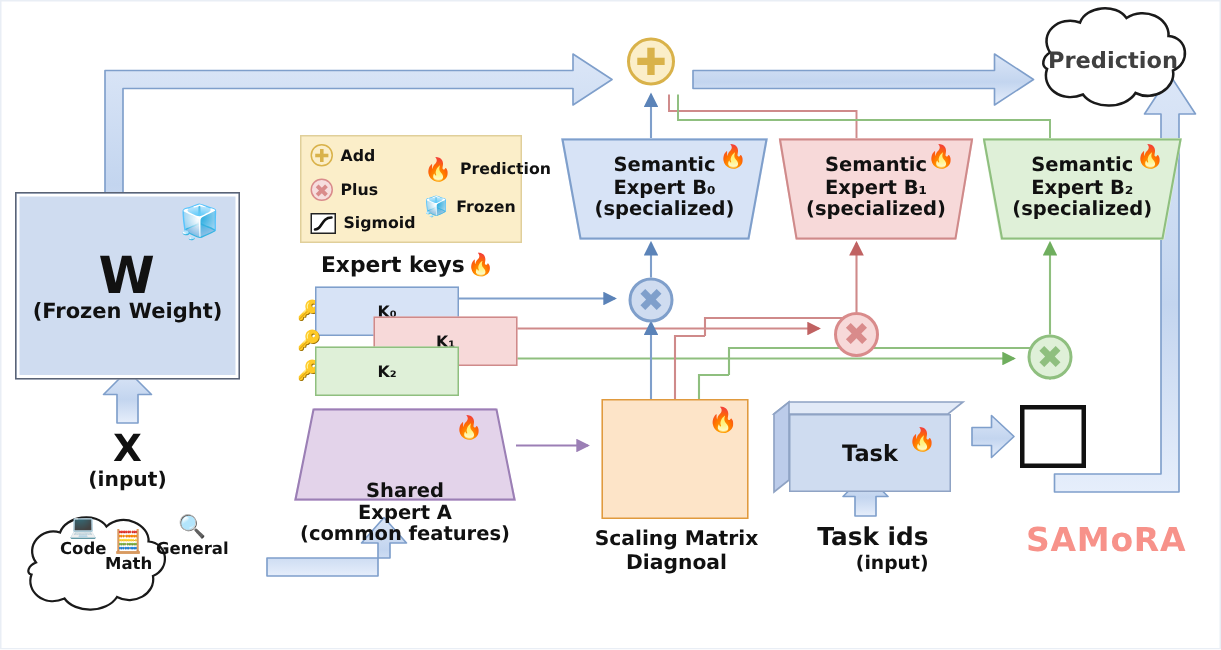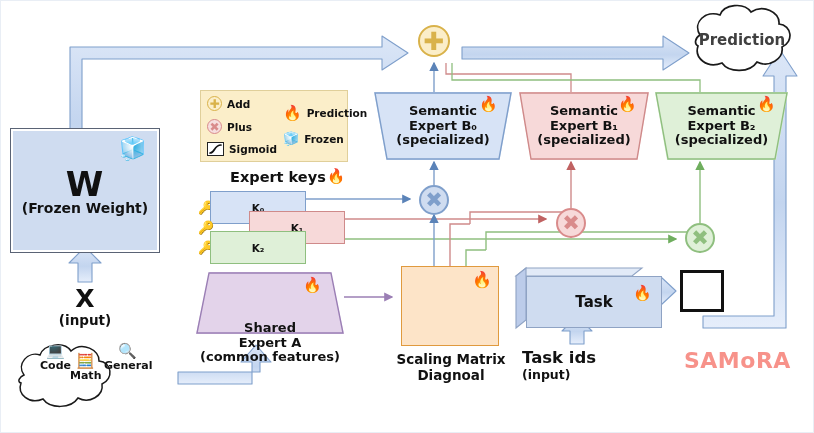--- a/index.html
+++ b/index.html
@@ -48,21 +48,21 @@
   .circ-add { background:#fbeec9; border:1.6px solid #d9b24a; color:#d9b24a; }
   .circ-mul { background:#f6dede; border:1.6px solid #d98b8b; color:#d98b8b; }
   .sigbox-sm {
     width:17px; height:14px; border:1.4px solid #222; background:#fff;
     display:flex; align-items:center; justify-content:center;
   }
   .glyph-fire { font-size:15px; }
   .glyph-ice { font-size:13px; }
 
   
-  #expkeys-label { left:214px; top:168px; font-size:14.5px; font-weight:700; color:#111; display:flex; align-items:center; gap:2px;margin-left:16px;}
+  #expkeys-label { left:214px; top:168px; font-size:14.5px; font-weight:700; color:#111; display:flex; align-items:center; gap:2px;}
   .keyrow { display:flex; align-items:center; }
   .keyicon { font-size:13px; width:11px; margin-right:1px; line-height:1; }
   .keybar {
     width:96px; height:33px; display:flex; align-items:center; justify-content:center;
     font-size:10.5px; font-weight:700; color:#111;
   }
   #key0 { left:198px; top:191px; }
   #key1 { left:198px; top:211px; }
   #key2 { left:198px; top:231px; }
   #key0 .keybar { background:#d7e3f6; border:1px solid #7f9fcb; }
@@ -105,27 +105,27 @@
     left:401px; top:266px; width:98px; height:80px;
     background:#fde4c8; border:1.6px solid #e09a3e;
   }
   #dsm .fire-badge { position:absolute; right:6px; top:3px; font-size:16px; }
   #dsm-cap { left:396px; top:352px; width:110px; text-align:center;
              font-size:13.5px; font-weight:700; color:#111; line-height:1.16; }
 
   
   #te-wrap { left:516px; top:268px; width:126px; height:60px; }
   #te-face {
-    position:absolute; left:10px; top:8px; width:136px; height:52px;
+    position:absolute; left:10px; top:8px; width:108px; height:52px;
     background:#cfdcf0; border:1.3px solid #8fa3c4;
     display:flex; align-items:center; justify-content:center;
     font-size:15px; font-weight:700; color:#111; line-height:1.1;
   }
   #te-fire { position:absolute; right:9px; top:8px; font-size:15px; }
-  #tid { left:522px; top:348px; width:115px; text-align:left; }
+  #tid { left:504px; top:348px; width:115px; text-align:right; }
   #tid .big { font-size:16.5px; font-weight:700; color:#111; }
   #tid .sm { font-size:12.5px; font-weight:700; color:#111; }
 
   
   #sigbox {
     left:680px; top:270px; width:44px; height:42px;
     background:#fff; border:3px solid #111;
     display:flex; align-items:center; justify-content:center;
   }
 

